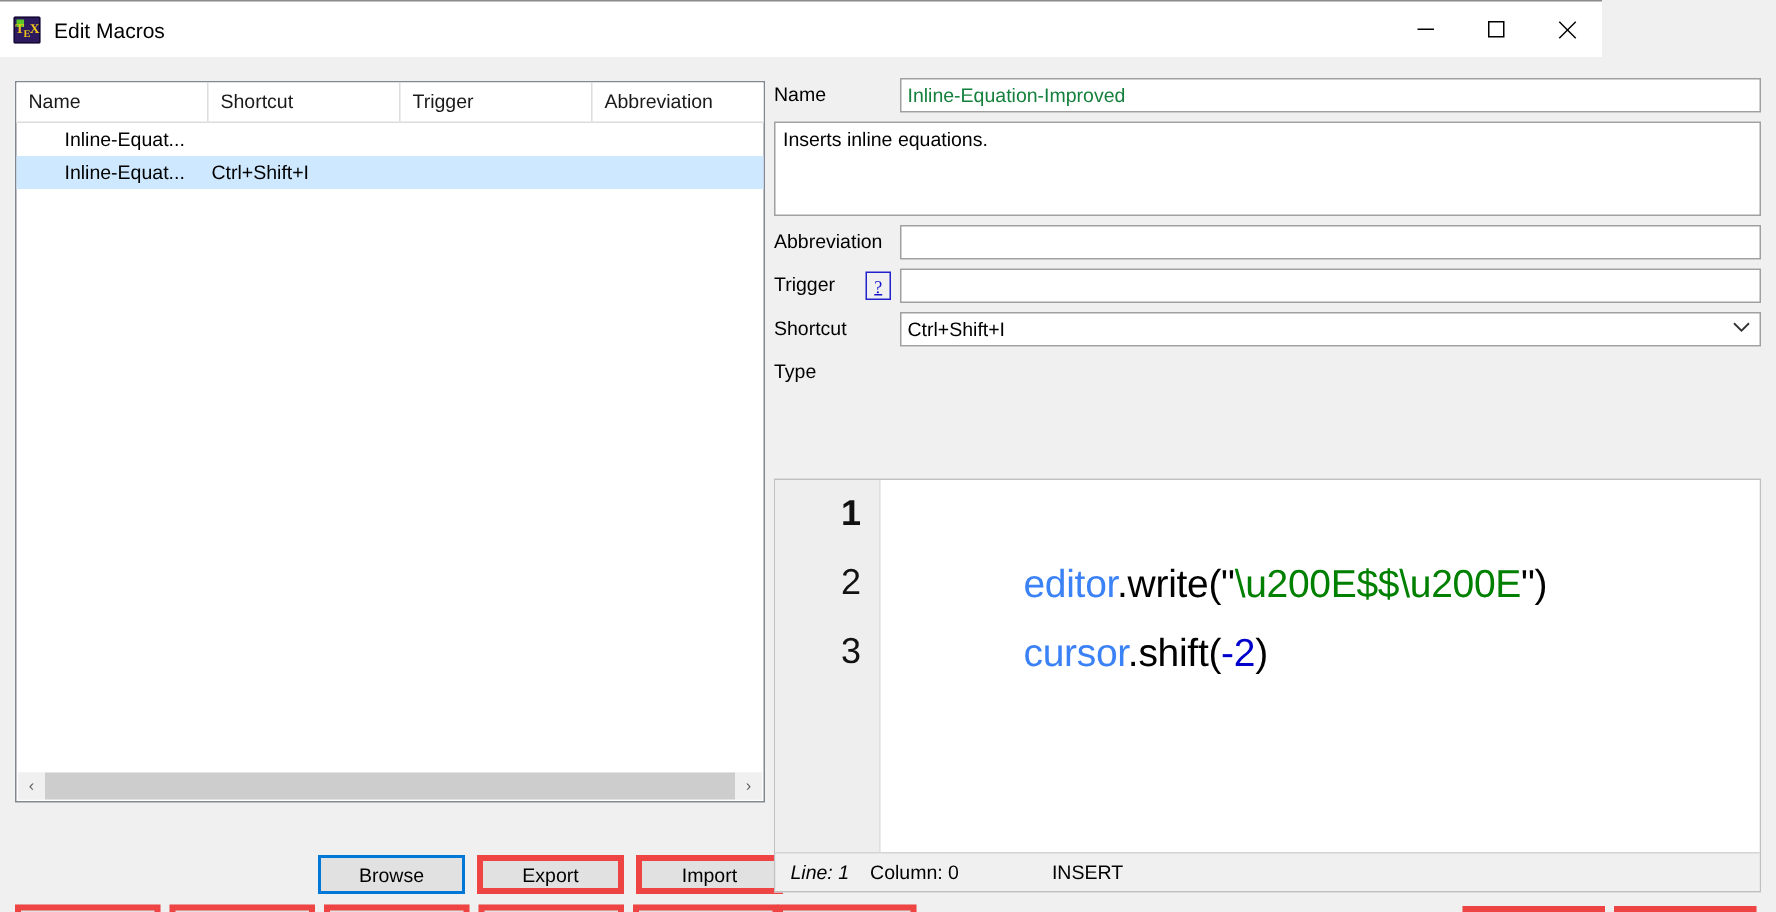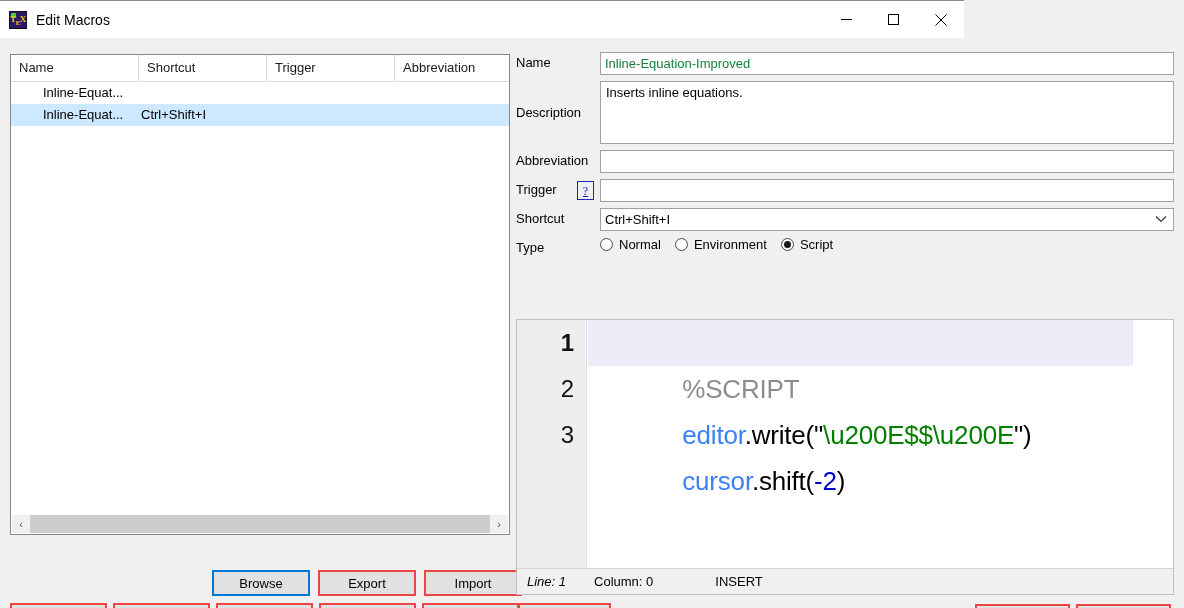--- a/index.html
+++ b/index.html
@@ -22,21 +22,21 @@
     width: 1184px;
     height: 608px;
     background: #f0f0f0;
     box-sizing: border-box;
   }
 
   
   #titlebar {
     position: absolute;
     left: 0; top: 0;
-    width: 964px;
+    width: 1068px;
     height: 38px;
     background: #ffffff;
     display: flex;
     align-items: center;
     border-top: 1px solid #8a8a8a;
     box-sizing: border-box;
   }
   #app-icon {
     width: 18px; height: 18px;
     margin-left: 9px;
@@ -165,21 +165,21 @@
   }
   #tree-hthumb {
     flex: 1 1 auto;
     background: #cdcdcd;
     margin: 0;
   }
 
   
   .btn {
     background: #e1e1e1;
-    border: 2px solid #ef4444;
+    border: 4px solid #ef4444;
     font-family: "Liberation Sans", sans-serif;
     font-size: 13px;
     color: #000;
     display: inline-flex;
     align-items: center;
     justify-content: center;
     box-sizing: border-box;
     padding: 0 6px;
     white-space: nowrap;
   }
@@ -379,21 +379,21 @@
     height: 26px;
     background: #f0f0f0;
     border-top: 1px solid #d4d4d4;
     box-sizing: border-box;
     display: flex;
     align-items: center;
     font-size: 13px;
     color: #000;
   }
   #editor-status .st-line { margin-left: 10px; font-style: italic; }
-  #editor-status .st-col { margin-left: 28px; }
+  #editor-status .st-col { margin-left: 14px; }
   #editor-status .st-mode { margin-left: 62px; }
 
   
   #run-script-btn {
     position: absolute;
     left: 518px; top: 565px;
     width: 93px; height: 26px;
   }
   #ok-btn {
     position: absolute;
@@ -499,21 +499,20 @@
     </div>
 
     <div id="form">
 
       <div class="frow">
         <div class="flabel">Name</div>
         <div class="finput" placeholder="">Inline-Equation-Improved</div>
       </div>
 
       <div class="frow">
-        <div class="flabel" id="desc-label">Description</div>
         <div id="desc-box" placeholder="">Inserts inline equations.</div>
       </div>
 
       <div class="frow">
         <div class="flabel">Abbreviation</div>
         <div class="finput" placeholder=""></div>
       </div>
 
       <div class="frow">
         <div class="flabel with-help">
@@ -530,48 +529,31 @@
           <span class="chev">
             <svg width="12" height="8" viewBox="0 0 12 8">
                 <path d="M1 1.5L6 6.5L11 1.5" fill="none" stroke="#333" stroke-width="1.2"></path>
               </svg>
           </span>
         </div>
       </div>
 
       <div class="frow">
         <div class="flabel">Type</div>
-        <div id="type-row">
-          <div class="radio-item">
-            <span class="radio"></span>
-            <span>Normal</span>
-          </div>
-          <div class="radio-item">
-            <span class="radio"></span>
-            <span>Environment</span>
-          </div>
-          <div class="radio-item">
-            <span class="radio checked"></span>
-            <span>Script</span>
-          </div>
-        </div>
       </div>
     </div>
 
     <div id="editor-wrap">
       <div id="editor">
         <div id="gutter">
           <div class="gline current">1</div>
           <div class="gline">2</div>
           <div class="gline">3</div>
         </div>
         <div id="code">
-          <div class="cline current">
-            <span class="tok-comment">%SCRIPT</span>
-          </div>
           <div class="cline">
             <span class="tok-ident">editor</span><span class="tok-plain">.write("</span><span class="tok-string">\u200E$$\u200E</span><span class="tok-plain">")</span>
           </div>
           <div class="cline">
             <span class="tok-ident">cursor</span><span class="tok-plain">.shift(</span><span class="tok-number">-2</span><span class="tok-plain">)</span>
           </div>
         </div>
       </div>
       <div id="editor-status">
         <span class="st-line">Line: 1</span>

